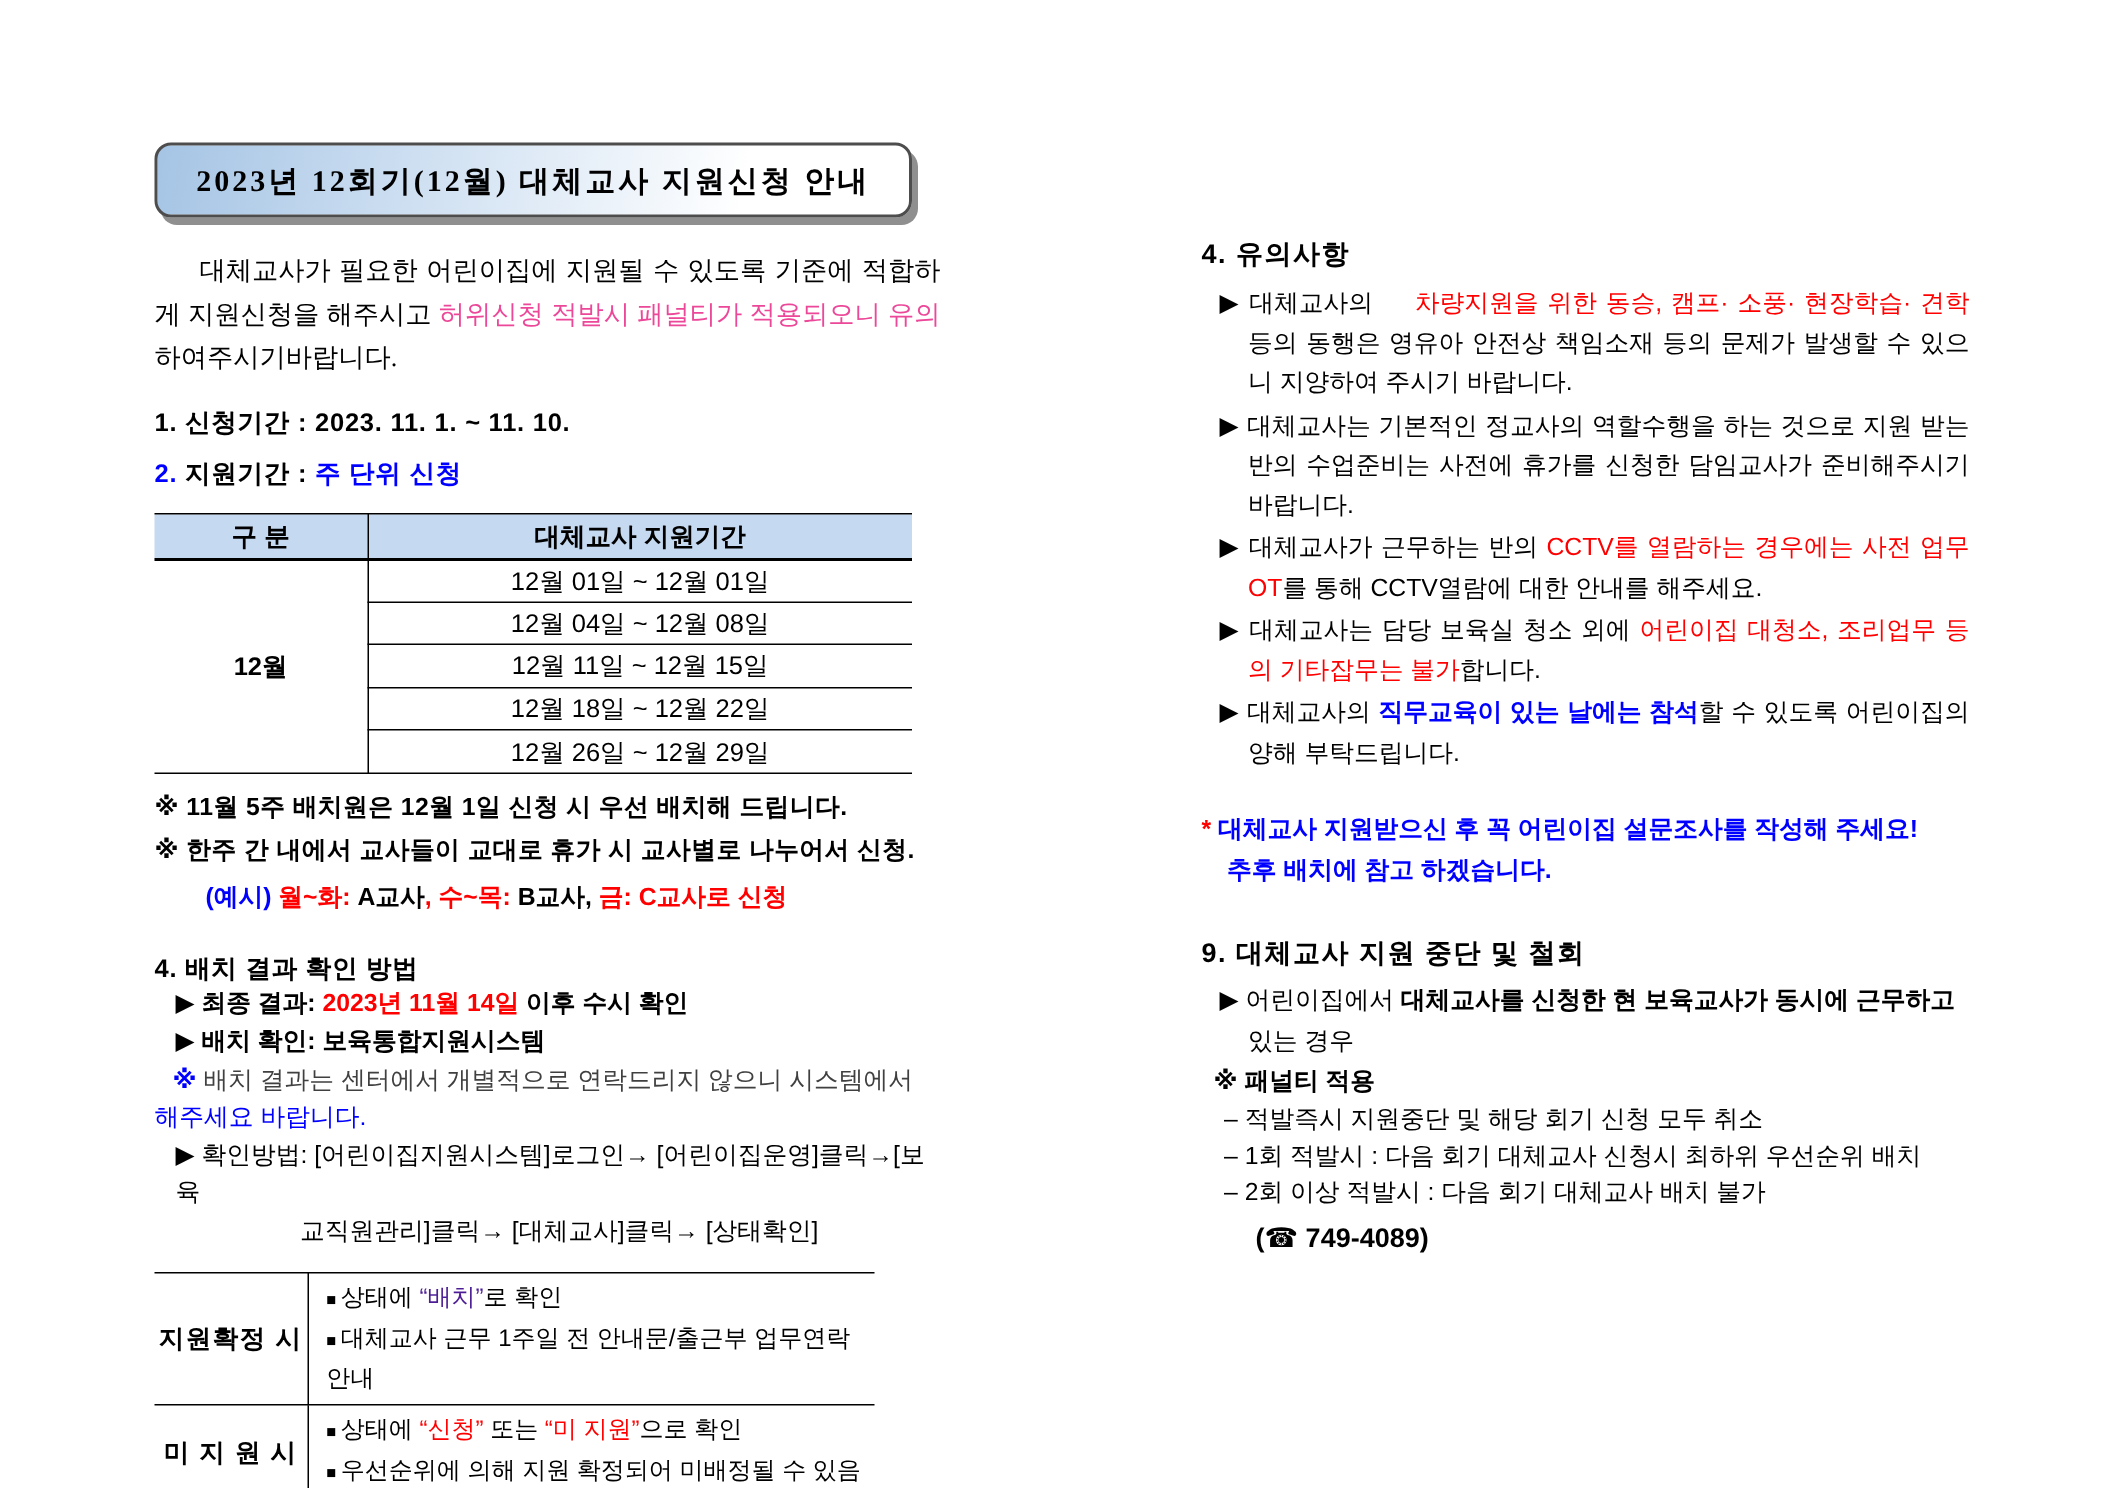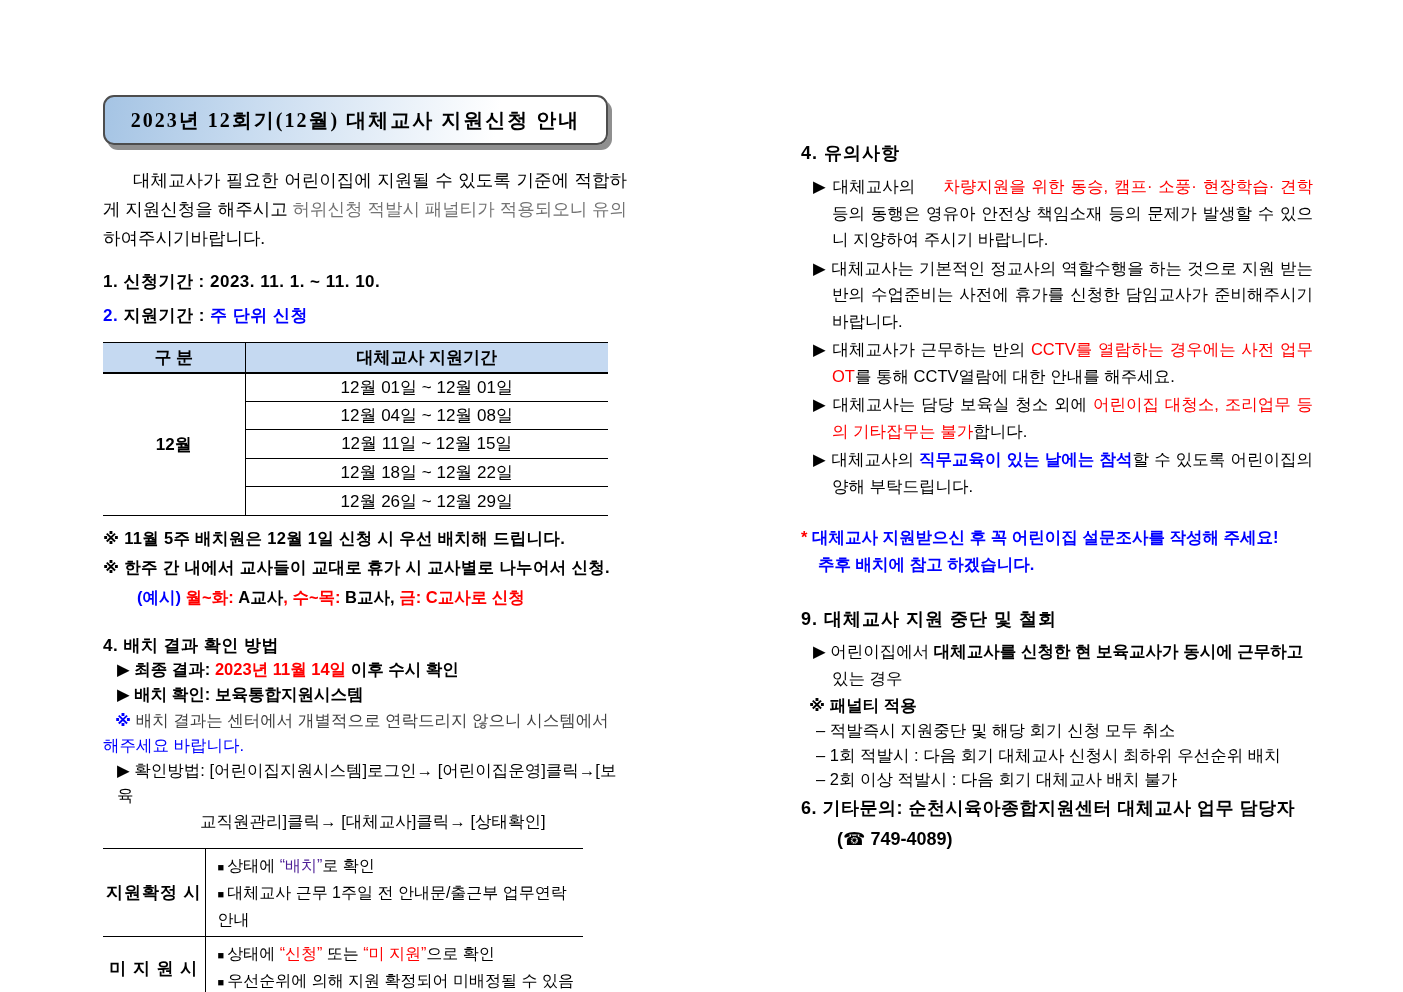--- a/index.html
+++ b/index.html
@@ -4,21 +4,21 @@
 <style>
   * { margin:0; padding:0; box-sizing:border-box; }
   html,body { background:#ffffff; }
   body {
     width:1403px; height:992px;
     font-family:"Liberation Sans","DejaVu Sans",sans-serif;
     color:#000;
   }
   .page { position:relative; width:1403px; height:992px; overflow:hidden; background:#fff; }
   .col-left  { position:absolute; left:103px; top:0; width:527px; }
-  .col-right { position:absolute; left:801px; top:0; width:512px; }
+  .col-right { position:absolute; left:801px; top:16px; width:512px; }
 
   
   .title-box {
     margin-top:95px; width:505px; height:50px;
     border:2px solid #4d4d4d; border-radius:11px;
     background:linear-gradient(100deg,#a5c4e4 0%,#c9dcf0 30%,#ffffff 78%);
     box-shadow:4px 5px 0 #8f8f8f;
     display:flex; align-items:center; justify-content:center;
     font-family:"Liberation Serif","DejaVu Serif",serif;
     font-size:20px; font-weight:bold; letter-spacing:2px;
@@ -93,21 +93,21 @@
 <body>
 
 <div class="page">
 
   <div class="col-left">
 
     <div class="title-box">
       <span>2023년 12회기(12월) 대체교사 지원신청 안내</span>
     </div>
 
-    <div class="intro"><span>대체교사가 필요한 어린이집에 지원될 수 있도록 기준에 적합하게 지원신청을 해주시고 </span><span style="color: #737373;">허위신청 적발시 패널티가 적용되오니 유의</span><span>하여주시기바랍니다.</span></div>
+    <div class="intro"><span>대체교사가 필요한 어린이집에 지원될 수 있도록 기준에 적합하게 지원신청을 해주시고 </span><span style="color: #ec4899;">허위신청 적발시 패널티가 적용되오니 유의</span><span>하여주시기바랍니다.</span></div>
 
     <div class="sec-heading s1">1. 신청기간 : 2023. 11. 1. ~ 11. 10.</div>
 
     <div class="sec-heading s2"><span style="color: rgb(0, 0, 255); font-weight: bold;">2. </span><span style="font-weight: bold;">지원기간 : </span><span style="color: rgb(0, 0, 255); font-weight: bold;">주 단위 신청</span></div>
 
     <table class="t1">
       <tbody>
           <tr>
         <th class="c1">구  분</th>
         <th>대체교사 지원기간</th>
@@ -181,18 +181,17 @@
       <div class="l2"><span style="color: rgb(0, 0, 255); font-weight: bold;">추후 배치에 참고 하겠습니다.</span></div>
     </div>
 
     <div class="s5-heading">9. 대체교사 지원 중단 및 철회</div>
     <div class="s5-item"><span>▶ 어린이집에서 </span><span style="font-weight: bold;">대체교사를 신청한 현 보육교사가 동시에 근무하고</span><span> 있는 경우</span></div>
     <div class="penalty-heading">※ 패널티 적용</div>
     <div class="dash-line">– 적발즉시 지원중단 및 해당 회기 신청 모두 취소</div>
     <div class="dash-line">– 1회 적발시 : 다음 회기 대체교사 신청시 최하위 우선순위 배치</div>
     <div class="dash-line">– 2회 이상 적발시 : 다음 회기 대체교사 배치 불가</div>
 
-    <div class="s6-heading">6. 기타문의: 순천시육아종합지원센터 대체교사 업무 담당자</div>
     <div class="s6-phone">(☎ 749-4089)</div>
 
   </div>
 
 </div>
 
 </body></html>

